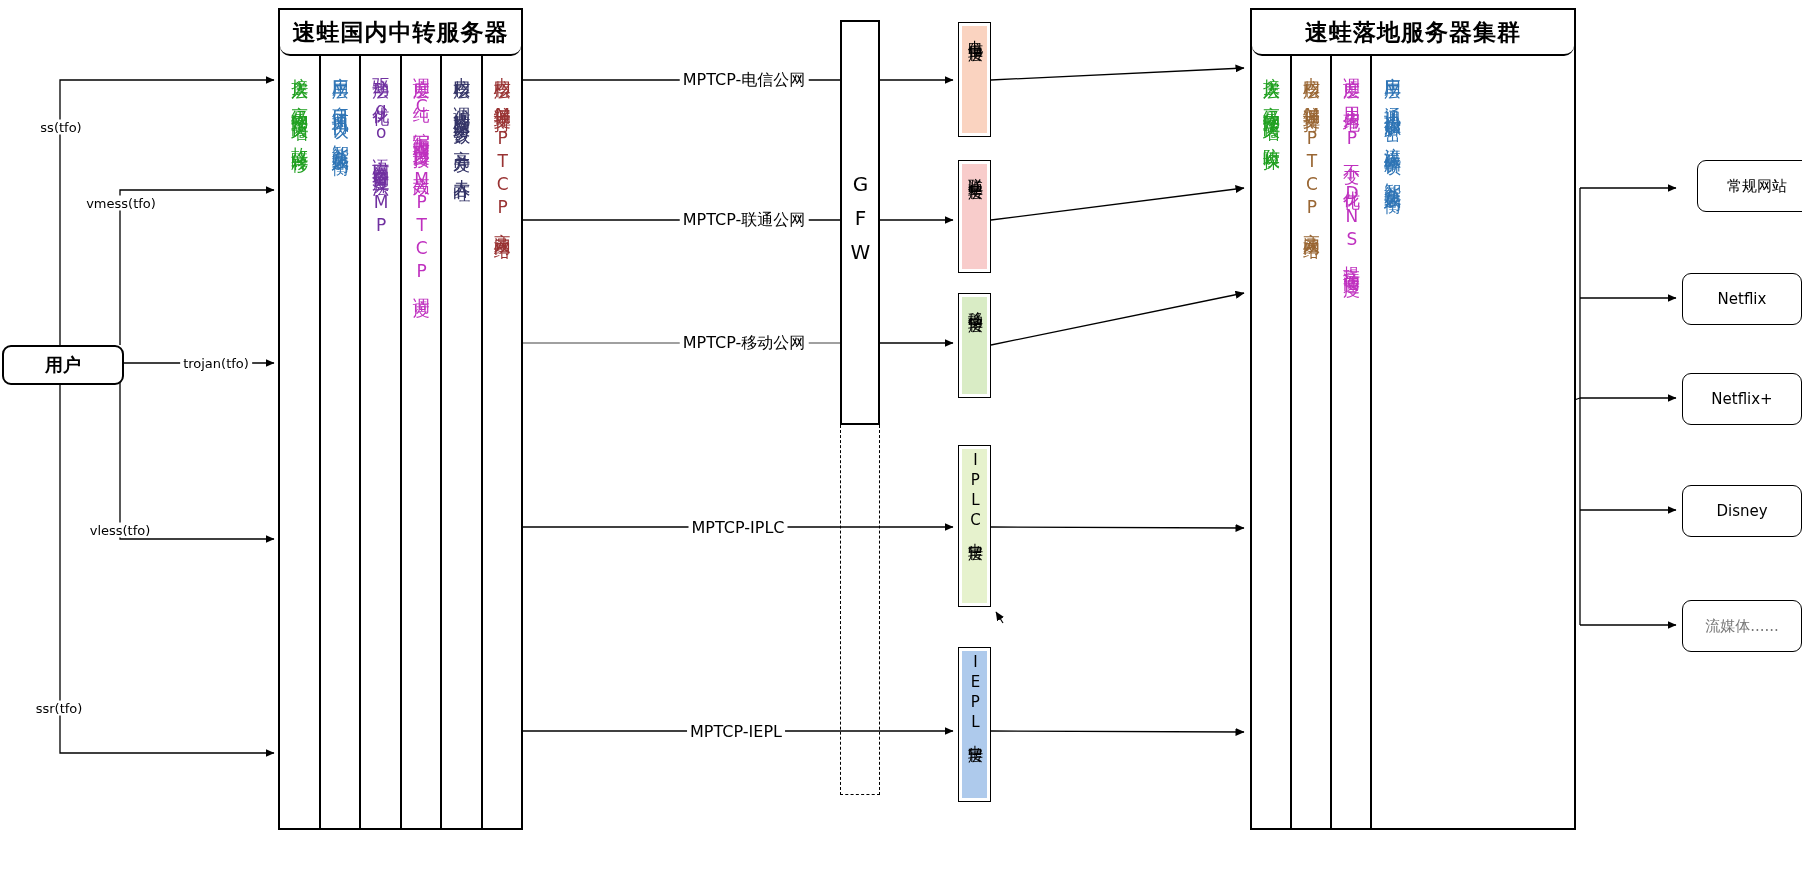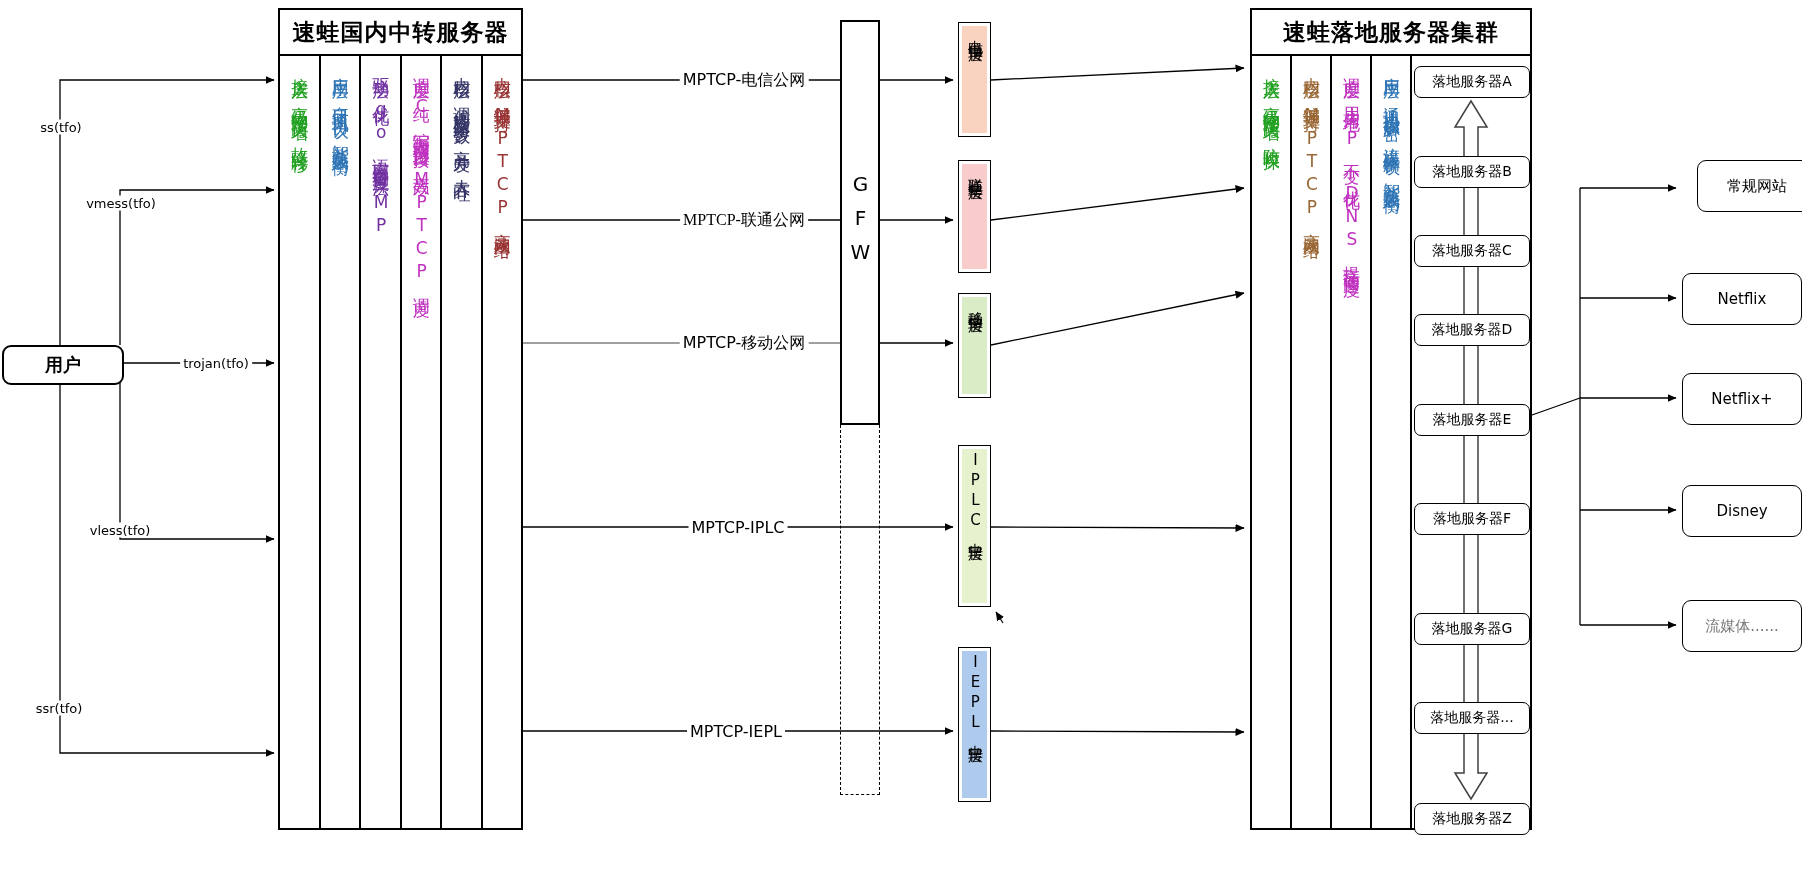--- a/index.html
+++ b/index.html
@@ -1,21 +1,21 @@
 <!DOCTYPE html>
 <html><head>
 <meta charset="utf-8">
 <style>
   html,body{margin:0;padding:0;background:#fff;}
   #canvas{position:relative;width:1802px;height:874px;background:#fff;overflow:hidden;
           font-family:"DejaVu Sans","Liberation Sans",sans-serif;color:#000;}
   svg.connectors{position:absolute;left:0;top:0;pointer-events:none;}
   .bigbox{position:absolute;border:2px solid #000;background:#fff;display:flex;flex-direction:column;box-sizing:border-box;}
   .bigbox .title{height:44px;border-bottom:2px solid #000;display:flex;align-items:center;justify-content:center;
-                 font-weight:bold;font-size:23px;letter-spacing:1px;white-space:nowrap;}
+                 font-weight:bold;font-size:23px;letter-spacing:1px;white-space:nowrap;border-radius:10px;}
   .bigbox .cols{flex:1;display:flex;}
   .col{border-right:2px solid #000;padding-top:8px;display:flex;justify-content:center;box-sizing:border-box;flex:1;}
   .col.fixed{flex:0 0 40px;}
   .col:last-child{border-right:none;}
   .landing-area{flex:1;position:relative;}
   .vtext{writing-mode:vertical-rl;text-orientation:upright;font-size:17px;letter-spacing:3px;line-height:1.05;white-space:pre;}
   .userbox{position:absolute;left:2px;top:345px;width:118px;height:36px;border:2px solid #000;border-radius:9px;
            background:#fff;display:flex;align-items:center;justify-content:center;font-size:18px;font-weight:bold;z-index:3;}
   .linelabel{position:absolute;transform:translate(-50%,-50%);background:#fff;padding:0 3px;font-size:13px;white-space:nowrap;z-index:3;}
   .mptcp{font-size:16px;}
@@ -106,21 +106,21 @@
       <div class="col">
           <div class="vtext" style="color: rgb(51, 51, 102);">内核层　调优内核网络参数　高并发　大吞吐</div>
         </div>
       <div class="col">
           <div class="vtext" style="color: rgb(153, 51, 51);">内核层　编译支持MPTCP高速网络</div>
         </div>
     </div>
   </div>
 
   <div class="linelabel mptcp" style="left:744px;top:80px;">MPTCP-电信公网</div>
-  <div class="linelabel mptcp" style="left:744px;top:220px;font-family:Liberation Serif, serif;">MPTCP-联通公网</div>
+  <div class="linelabel mptcp" style="left:744px;top:220px;">MPTCP-联通公网</div>
   <div class="linelabel mptcp" style="left:744px;top:343px;">MPTCP-移动公网</div>
   <div class="linelabel mptcp" style="left:738px;top:527px;">MPTCP-IPLC</div>
   <div class="linelabel mptcp" style="left:736px;top:731px;">MPTCP-IEPL</div>
 
   <div class="gfwbox">
     <div class="vtext">GFW</div>
   </div>
   <div class="gfwdash"></div>
 
   <div class="relaylayer" style="top:22px;height:115px;">
@@ -142,49 +142,35 @@
     <div class="strip" style="background: rgb(230, 242, 205);">
         <div class="vtext">IPLC中转层</div>
       </div>
   </div>
   <div class="relaylayer" style="top:647px;height:155px;">
     <div class="strip" style="background: rgb(174, 202, 236);">
         <div class="vtext">IEPL中转层</div>
       </div>
   </div>
 
-  <div class="bigbox" style="left:1250px;top:8px;width:282px;height:822px;">
+  <div class="bigbox" style="left:1250px;top:8px;width:326px;height:822px;">
     <div class="title">速蛙落地服务器集群</div>
     <div class="cols">
       <div class="col fixed">
           <div class="vtext" style="color: rgb(32, 160, 32);">接入层　高级物理防火墙　防嗅探</div>
         </div>
       <div class="col fixed">
           <div class="vtext" style="color: rgb(153, 102, 51);">内核层　编译支持MPTCP高速网络</div>
         </div>
       <div class="col fixed">
           <div class="vtext" style="color: rgb(191, 48, 191);">调度层　用户落地IP不变　优化DNS提高访问速度</div>
         </div>
       <div class="col fixed">
           <div class="vtext" style="color: rgb(46, 116, 181);">应用层　通讯协议加解密　流媒体解锁　智能负载均衡</div>
         </div>
-      <div class="landing-area">
-        <svg class="scalearrow" width="118" height="778">
-          <path d="M59,45 L75,71 L66,71 L66,717 L75,717 L59,743 L43,717 L52,717 L52,71 L43,71 Z" fill="#fff" stroke="#404040" stroke-width="1.5"></path>
-        </svg>
-        <div class="server" style="top:10px;">落地服务器A</div>
-        <div class="server" style="top:100px;">落地服务器B</div>
-        <div class="server" style="top:179px;">落地服务器C</div>
-        <div class="server" style="top:258px;">落地服务器D</div>
-        <div class="server" style="top:348px;">落地服务器E</div>
-        <div class="server" style="top:447px;">落地服务器F</div>
-        <div class="server" style="top:557px;">落地服务器G</div>
-        <div class="server" style="top:646px;">落地服务器...</div>
-        <div class="server" style="top:747px;">落地服务器Z</div>
-      </div>
     </div>
   </div>
 
   <div class="website" style="top:160px;margin-left:15px;">常规网站</div>
   <div class="website" style="top:273px;">Netflix</div>
   <div class="website" style="top:373px;">Netflix+</div>
   <div class="website" style="top:485px;">Disney</div>
   <div class="website muted" style="top:600px;">流媒体......</div>
 
 </div>

